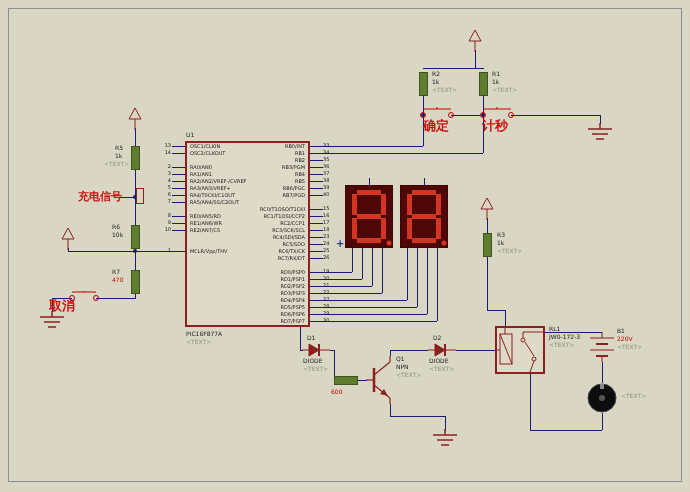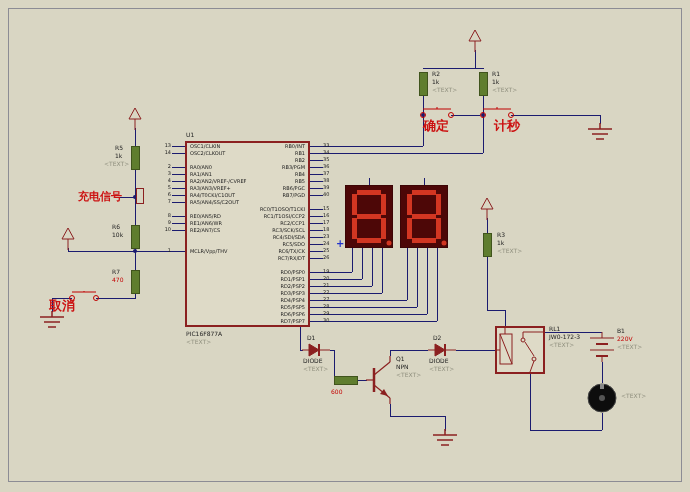--- a/index.html
+++ b/index.html
@@ -208,21 +208,21 @@
   <svg class="part" style="left:66px;top:291px" width="36" height="16" viewBox="0 0 36 16">
       <g stroke="#c00000" fill="none">
         <circle cx="6" cy="7" r="2.5"></circle>
         <circle cx="30" cy="7" r="2.5"></circle>
         <line x1="6" y1="1" x2="30" y2="1"></line>
         <line x1="18" y1="-1" x2="18" y2="1"></line>
       </g>
     </svg>
 
   <span class="cn" style="left:423px;top:119px">确定</span>
-  <span class="cn" style="left:494px;top:119px">计秒</span>
+  <span class="cn" style="left:482px;top:119px">计秒</span>
   <span class="cn" style="left:49px;top:299px">取消</span>
   <span class="cn" style="left:78px;top:190px;font-size:11px">充电信号</span>
   <div class="tap" style="left:136px;top:188px;width:8px;height:16px"></div>
 
   <span class="lbl" style="left:186px;top:131px">U1</span>
   <div class="chip">
     <div class="pins-left">
 
     <div class="pin-row l">
         <span class="pin-num">13</span>

